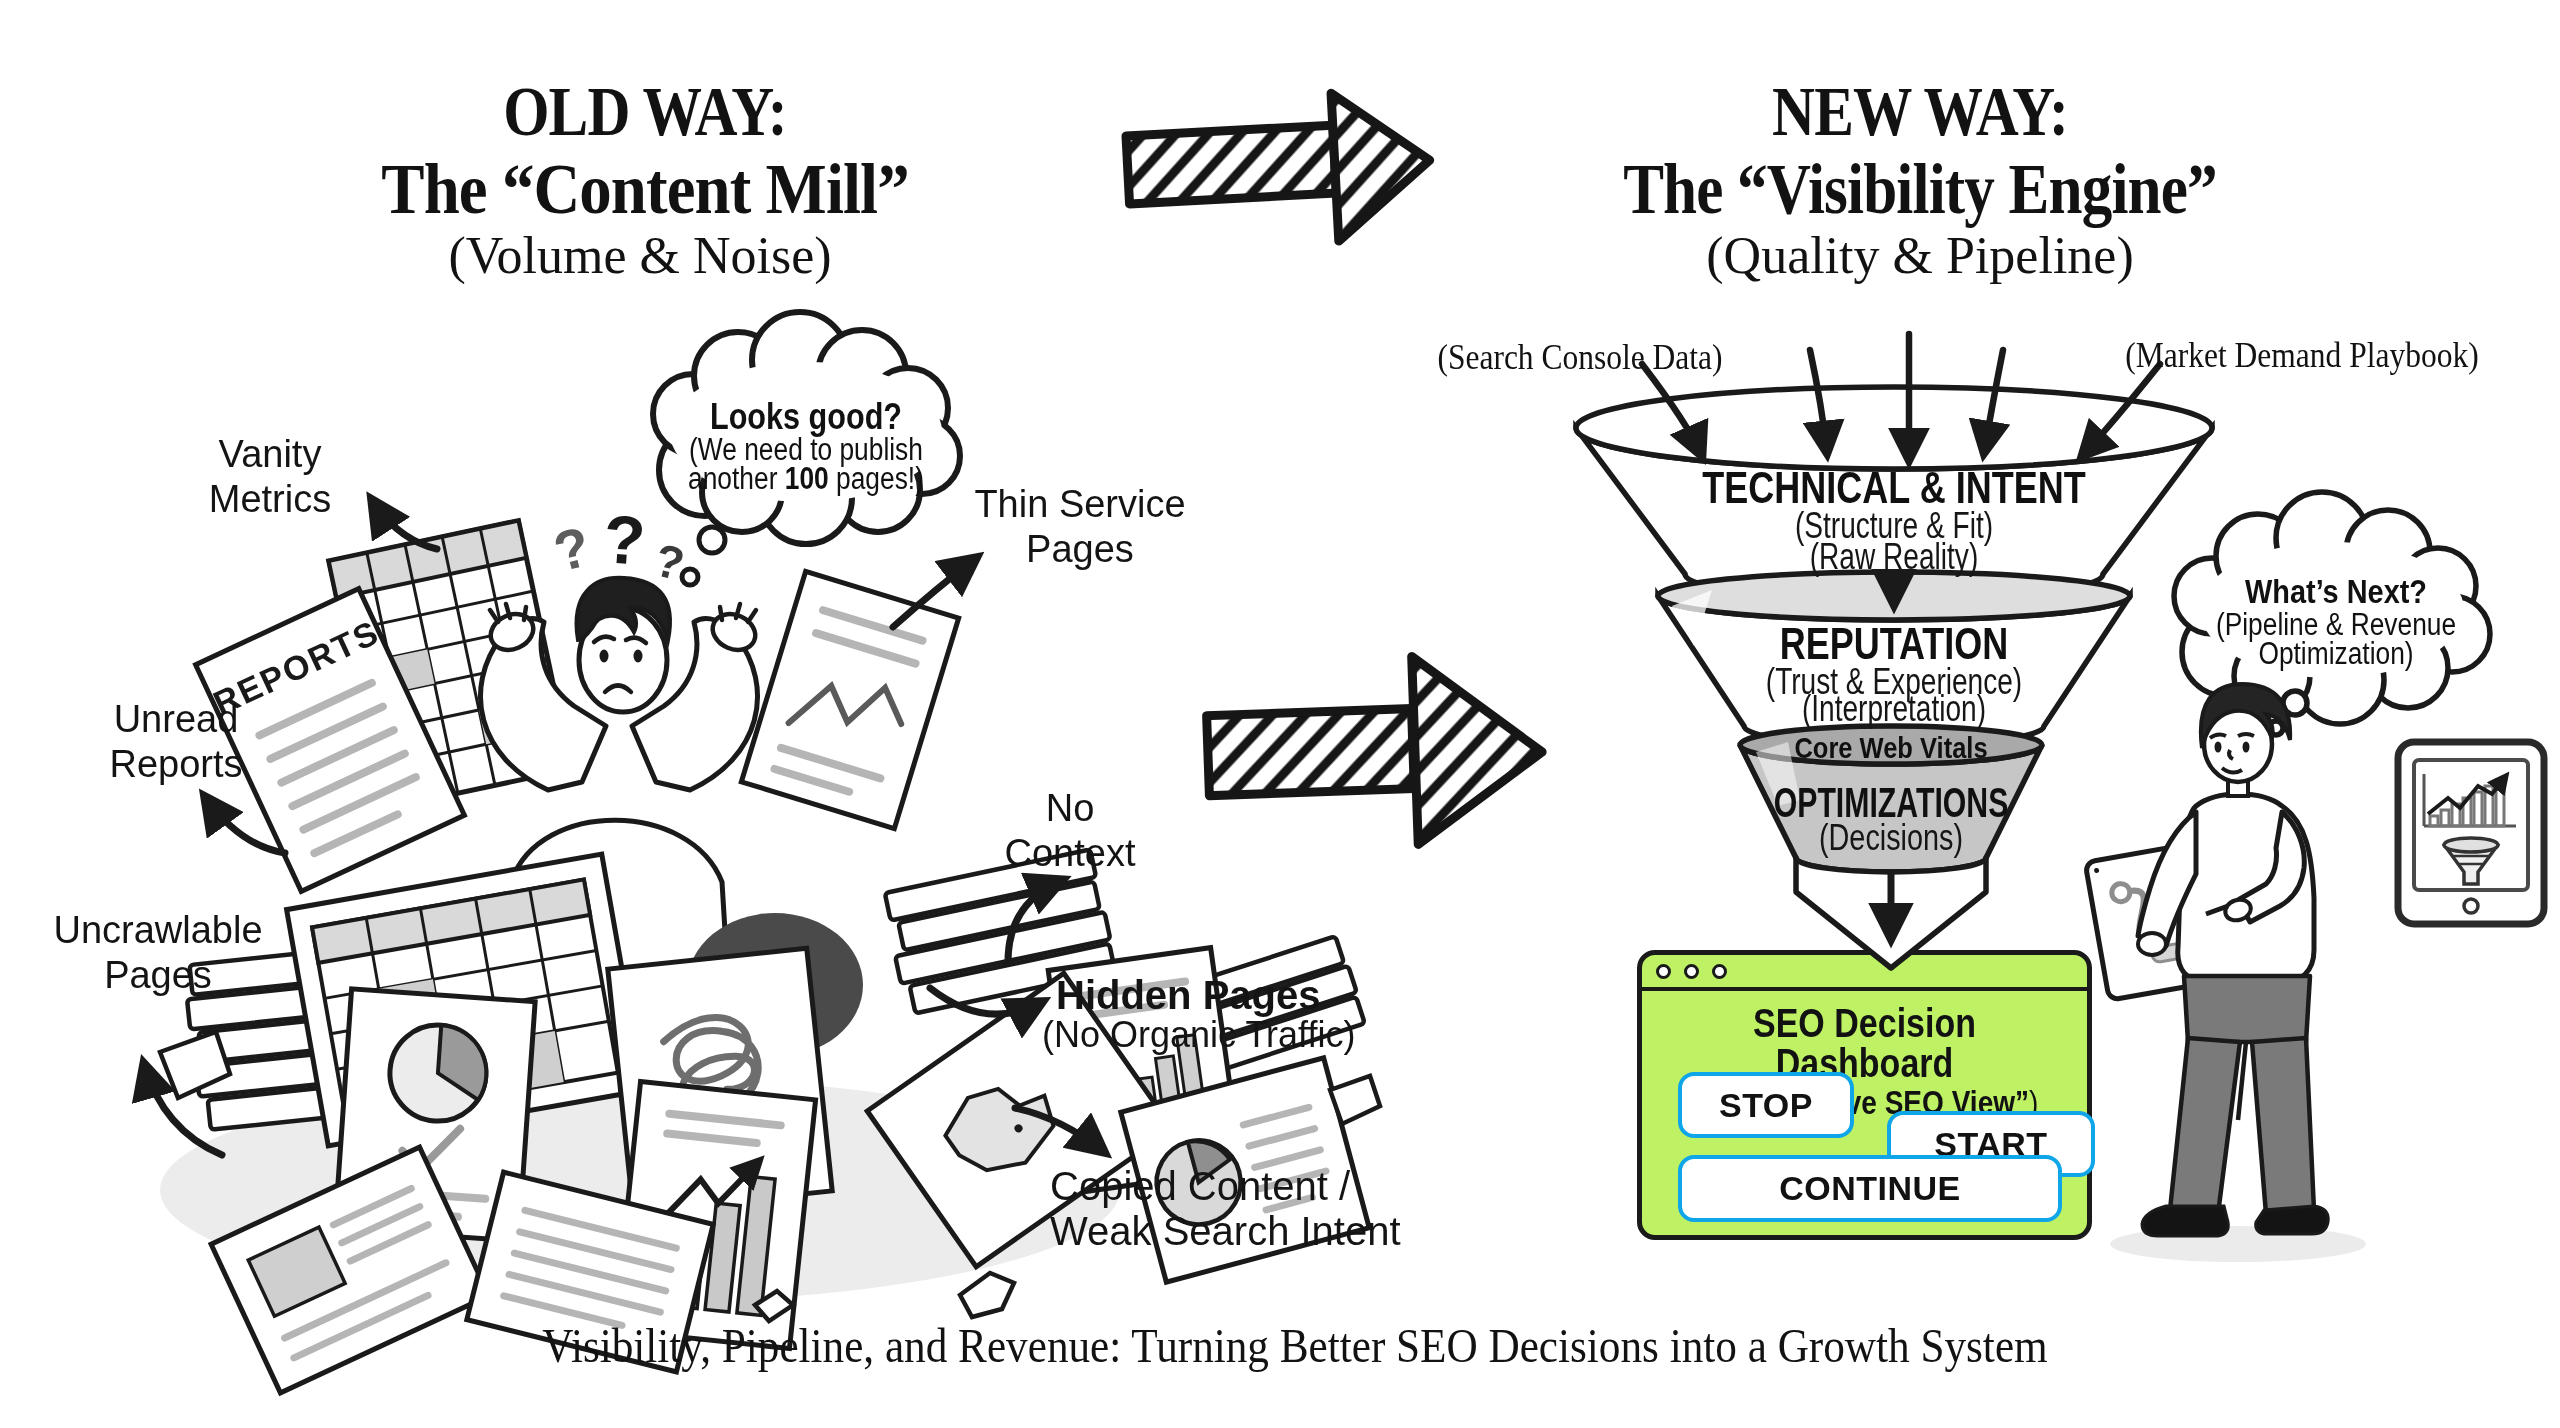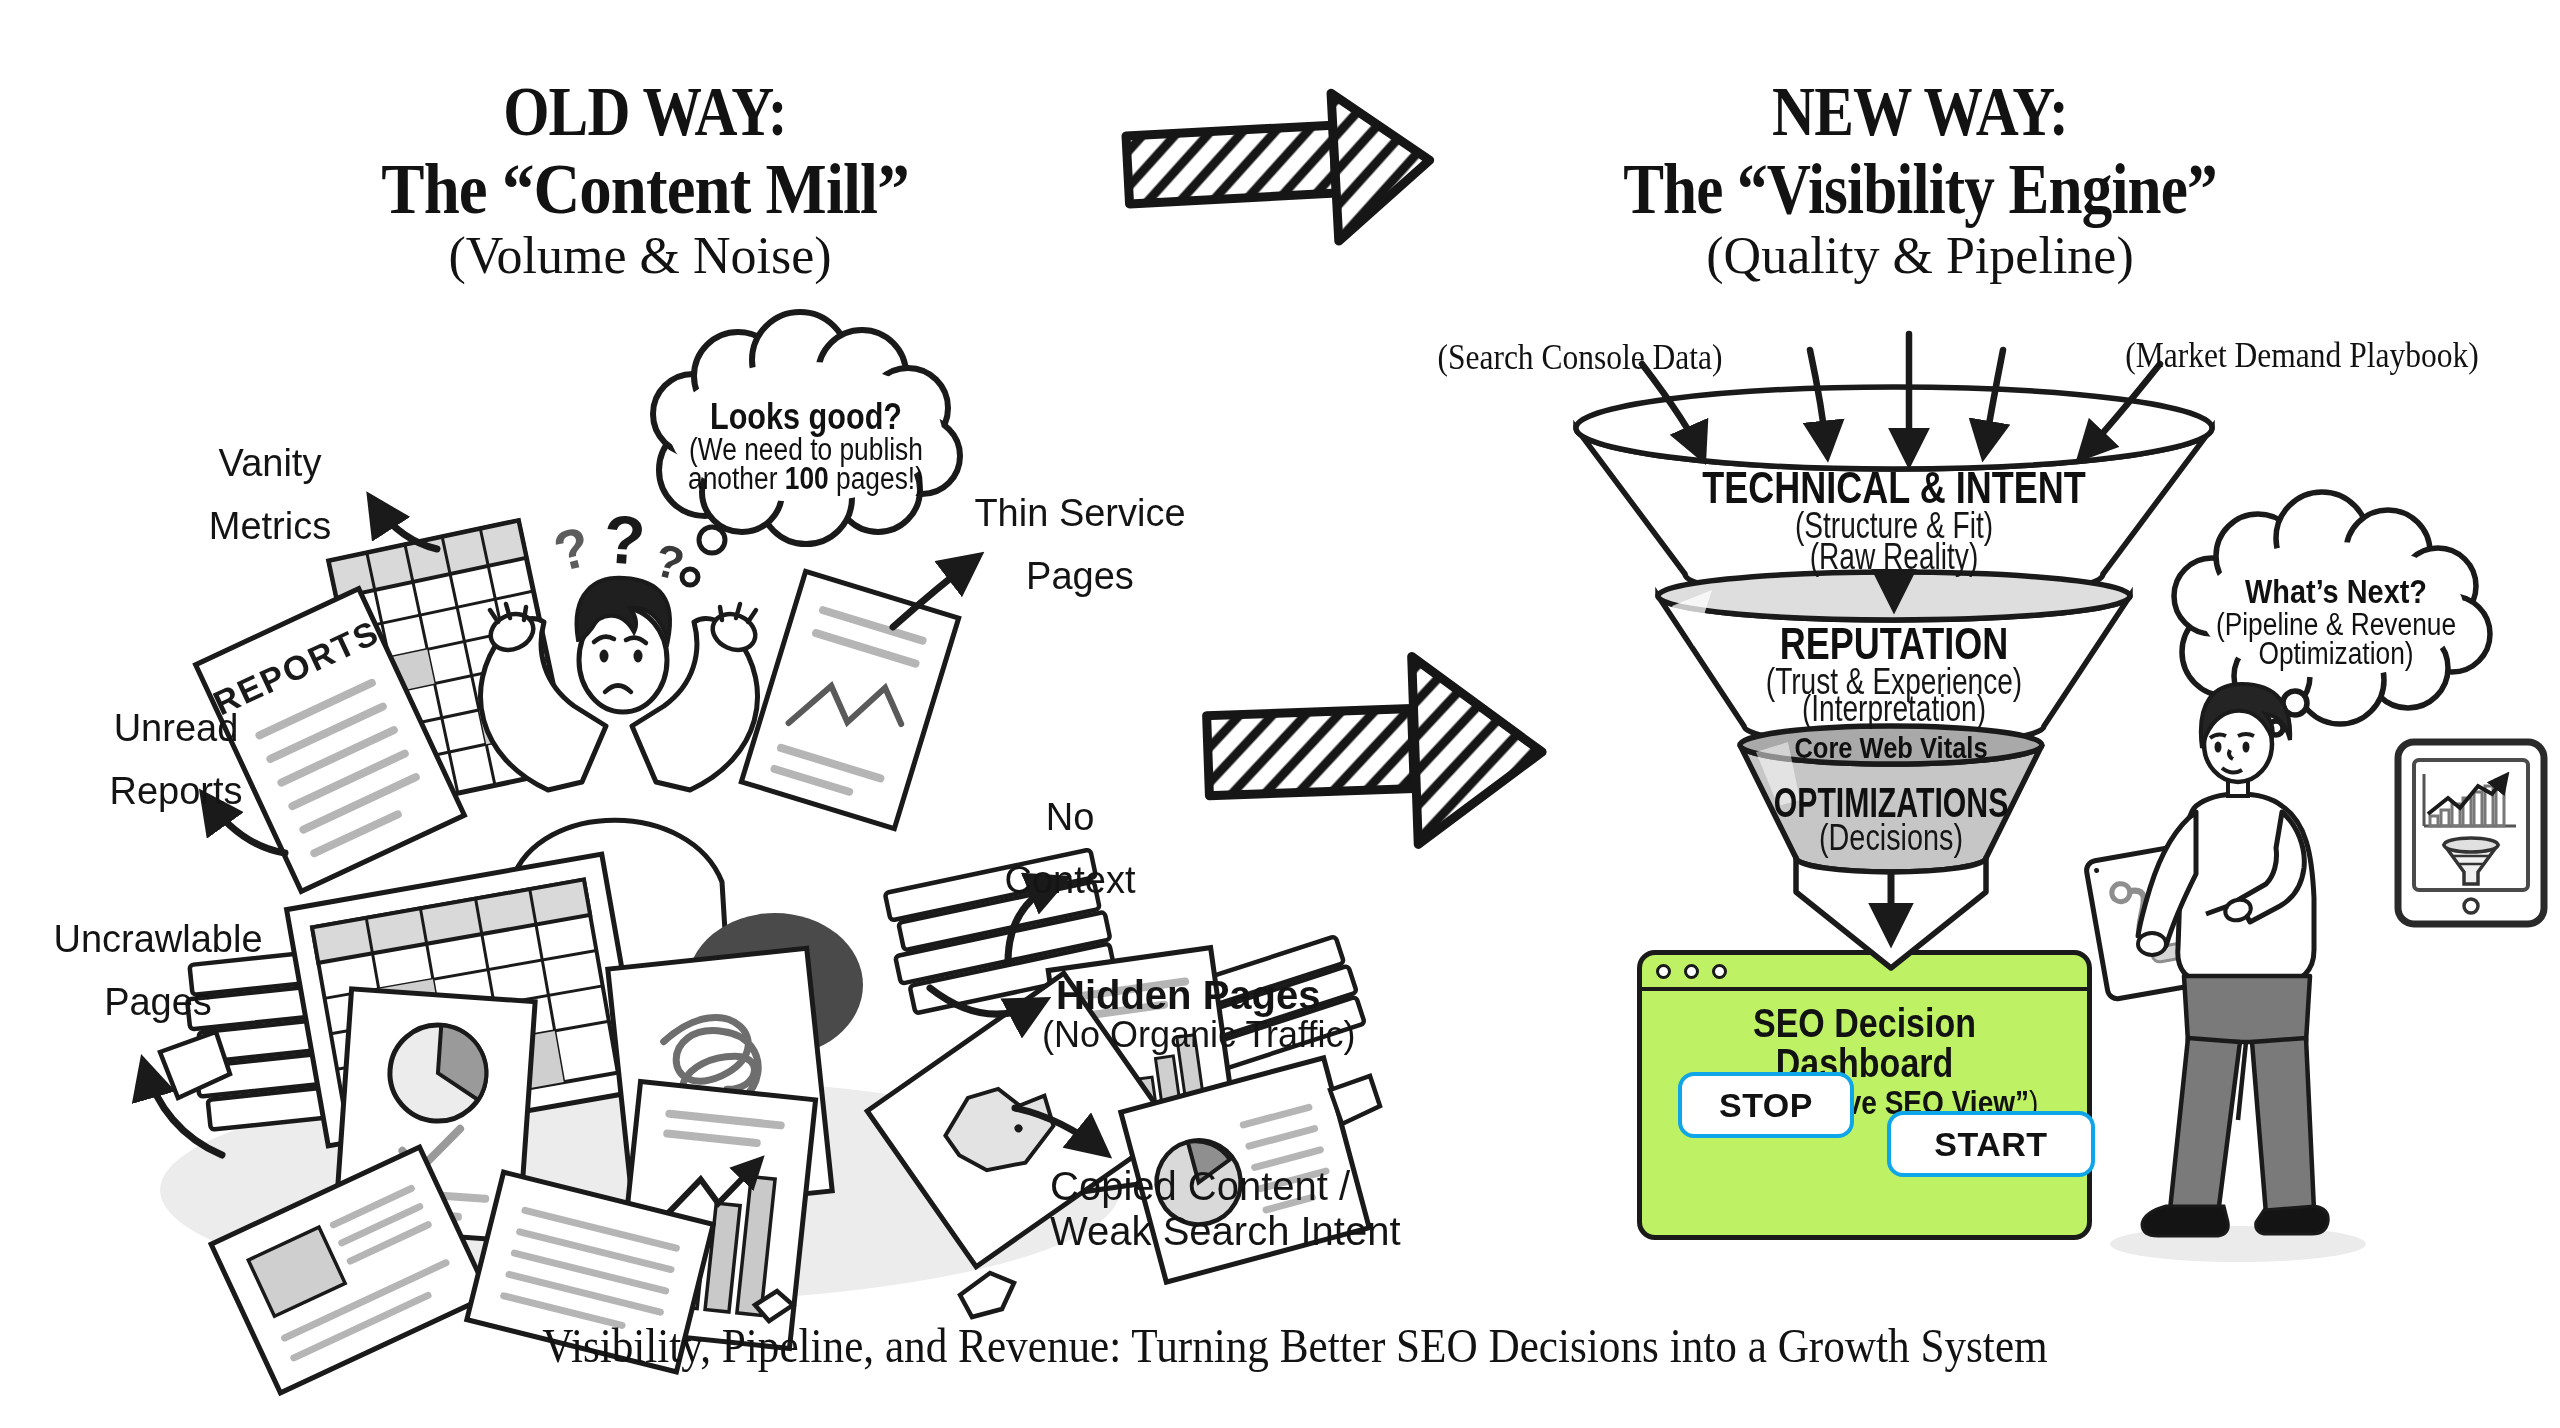--- a/index.html
+++ b/index.html
@@ -8,21 +8,21 @@
   .abs{position:absolute;}
   .ctr{position:absolute;transform:translateX(-50%);text-align:left;white-space:nowrap;font-family:Liberation Serif, serif;}
   .cond80{display:inline-block;transform:scaleX(0.80);}
   .cond85{display:inline-block;transform:scaleX(0.85);}
   .cond90{display:inline-block;transform:scaleX(0.90);}
   .cond72{display:inline-block;transform:scaleX(0.72);}
   .cond78{display:inline-block;transform:scaleX(0.78);}
   .title-main{font-size:70px;font-weight:800;letter-spacing:-1px;}
   .title-mid{font-size:72px;font-weight:800;letter-spacing:-1px;}
   .title-sub{font-size:52px;font-weight:400;}
-  .lbl{position:absolute;font-size:38px;line-height:63px;color:#141414;
+  .lbl{position:absolute;font-size:38px;line-height:45px;color:#141414;
        white-space:pre-line;text-align:center;transform:translateX(-50%);}
   .lbl-left{position:absolute;font-size:40px;line-height:46px;color:#141414;
        white-space:pre-line;text-align:left;}
   .funnel-t{position:absolute;transform:translateX(-50%);white-space:nowrap;font-weight:800;color:#101010;}
   .funnel-s{position:absolute;transform:translateX(-50%);white-space:nowrap;font-weight:400;color:#161616;}
   .bubble-t{position:absolute;transform:translateX(-50%);white-space:nowrap;color:#111;}
   svg text{font-family:"Liberation Sans","DejaVu Sans",sans-serif;}
   
   .dash{position:absolute;left:1637px;top:950px;width:455px;height:290px;background:#bef264;
         border:5px solid #1a1a1a;border-radius:18px;box-sizing:border-box;z-index:1;}
@@ -46,20 +46,21 @@
     <div class="dash-dot"></div>
   </div>
   <div class="dash-title">
     <span class="cond85">SEO Decision Dashboard</span>
   </div>
   <div class="dash-sub">
     <span class="cond85"><span>(or </span><b>“Executive SEO View”</b><span>)</span></span>
   </div>
   <div class="dash-btn" style="left:36px;top:117px;width:176px;height:66px;">STOP</div>
   <div class="dash-btn" style="left:245px;top:128px;width:208px;height:66px;margin-top:28px;">START</div>
+  <div class="dash-btn" style="left:36px;top:200px;width:384px;height:67px;">CONTINUE</div>
 </div>
 
 <svg class="abs z2" width="2560" height="1428" viewBox="0 0 2560 1428" style="left:0;top:0;">
   <defs>
     <marker id="ah" markerWidth="5.6" markerHeight="5.6" refX="4.2" refY="2.8" orient="auto">
       <path d="M0,0 L5.6,2.8 L0,5.6 Z" fill="#1a1a1a"></path>
     </marker>
     <marker id="ahs" markerWidth="6.5" markerHeight="6.5" refX="5" refY="3.25" orient="auto">
       <path d="M0,0 L6.5,3.25 L0,6.5 Z" fill="#1a1a1a"></path>
     </marker>

